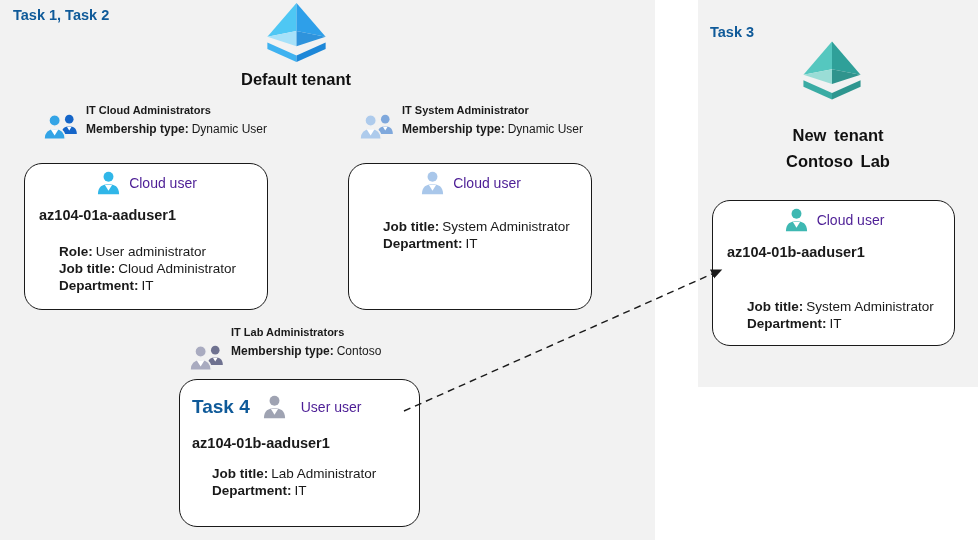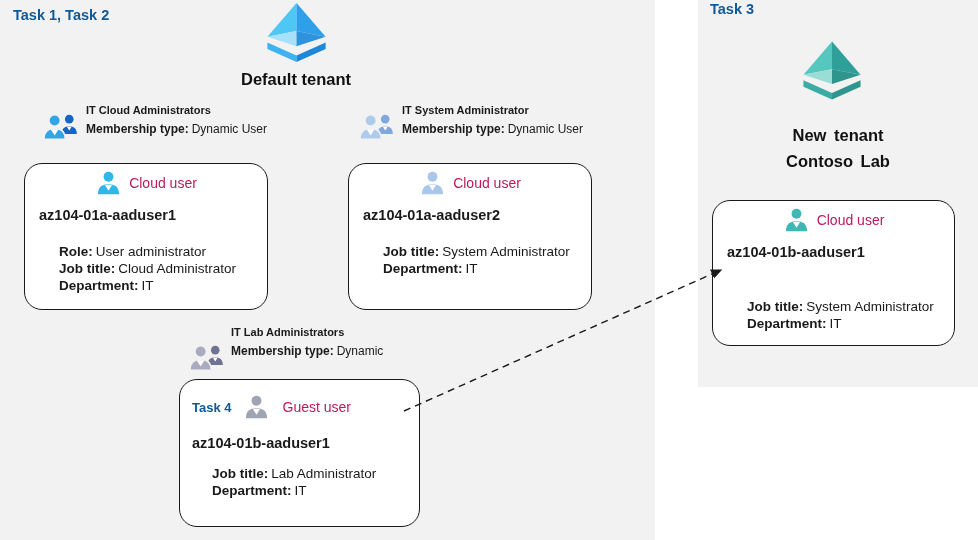--- a/index.html
+++ b/index.html
@@ -41,22 +41,22 @@
     border: 1.4px solid #1a1a1a;
     border-radius: 18px;
     padding: 4px 14px;
   }
   .card-header {
     display: flex; align-items: center; justify-content: center;
     gap: 7px; height: 30px; margin-top: 0;
   }
   .card-header.left-align { justify-content: flex-start; margin-top: 8px; }
   .card-header .person-svg { width: 27px; height: 27px; flex: 0 0 auto; }
-  .user-type { font-size: 14px; color: #be185d; }
-  .card-task { font-size: 13px; font-weight: bold; color: #0f5a99; margin-right: 4px; }
+  .user-type { font-size: 14px; color: #4c1d95; }
+  .card-task { font-size: 19px; font-weight: bold; color: #0f5a99; margin-right: 4px; }
   .username { font-size: 14.5px; font-weight: bold; margin-top: 9px; white-space: nowrap; }
   .attrs { margin-top: 20px; font-size: 13.5px; line-height: 1.26; }
   .attrs.push-down { margin-top: 38px; }
   .attr-row b { margin-right: 3px; }
   .attr-row { white-space: nowrap; padding-left: 20px; }
 
   .overlay { position:absolute; left:0; top:0; pointer-events:none; }
 </style>
 </head>
 <body>
@@ -113,21 +113,21 @@
     <circle cx="24.5" cy="8.3" r="3.9" fill="#6f7290"></circle>
     <path d="M17.6,21.8 C17.6,16.4 20.6,14.9 24.5,14.9 C28.4,14.9 31.4,16.4 31.4,21.8 Z" fill="#6f7290"></path>
     <polygon points="22.4,15.2 24.5,18.6 26.6,15.2" fill="#ffffff"></polygon>
     <circle cx="11.2" cy="9.6" r="5.1" stroke="#f2f2f2" stroke-width="1.2" fill="#a9abc0"></circle>
     <path d="M1.6,26.4 C1.6,18.8 5.8,16.8 11.2,16.8 C16.6,16.8 20.8,18.8 20.8,26.4 Z" stroke="#f2f2f2" stroke-width="1.2" fill="#a9abc0"></path>
     <polygon points="7.6,17.4 11.2,23.2 14.8,17.4" fill="#ffffff"></polygon>
   </svg>
   <div class="group-text" style="left:231px; top:326px;">
     <div class="group-name">IT Lab Administrators</div>
     <div class="group-membership">
-      <b>Membership type:</b><span>Dynamic</span>
+      <b>Membership type:</b><span>Contoso</span>
     </div>
   </div>
 
   <div class="card" style="left:24px; top:163px; width:244px; height:147px;">
     <div class="card-header">
       <svg class="person-svg" viewBox="0 0 24 24">
         <circle cx="12" cy="6" r="4.4" fill="#30b6e8"></circle>
         <path d="M2.6,21.6 C2.6,14.6 6.6,12.6 12,12.6 C17.4,12.6 21.4,14.6 21.4,21.6 Z" fill="#30b6e8"></path>
         <polygon points="8.7,13 12,18.5 15.3,13" fill="#ffffff"></polygon>
       </svg>
@@ -149,53 +149,52 @@
 
   <div class="card" style="left:348px; top:163px; width:244px; height:147px;">
     <div class="card-header">
       <svg class="person-svg" viewBox="0 0 24 24">
         <circle cx="12" cy="6" r="4.4" fill="#a9c7ea"></circle>
         <path d="M2.6,21.6 C2.6,14.6 6.6,12.6 12,12.6 C17.4,12.6 21.4,14.6 21.4,21.6 Z" fill="#a9c7ea"></path>
         <polygon points="8.7,13 12,18.5 15.3,13" fill="#ffffff"></polygon>
       </svg>
       <span class="user-type">Cloud user</span>
     </div>
-    <div class="username">az104-01a-aaduser2</div>
     <div class="attrs">
       <div class="attr-row">
         <b>Job title:</b><span>System Administrator</span>
       </div>
       <div class="attr-row">
         <b>Department:</b><span>IT</span>
       </div>
     </div>
   </div>
 
   <div class="card" style="left:179px; top:379px; width:241px; height:148px; padding-left:12px;">
     <div class="card-header left-align">
       <span class="card-task">Task 4</span>
       <svg class="person-svg" viewBox="0 0 24 24">
         <circle cx="12" cy="6" r="4.4" fill="#9fa3b2"></circle>
         <path d="M2.6,21.6 C2.6,14.6 6.6,12.6 12,12.6 C17.4,12.6 21.4,14.6 21.4,21.6 Z" fill="#9fa3b2"></path>
         <polygon points="8.7,13 12,18.5 15.3,13" fill="#ffffff"></polygon>
       </svg>
-      <span class="user-type" style="margin-left:6px;">Guest user</span>
+      <span class="user-type" style="margin-left:6px;">User user</span>
     </div>
     <div class="username" style="margin-top:13px;">az104-01b-aaduser1</div>
     <div class="attrs" style="margin-top:14px;">
       <div class="attr-row">
         <b>Job title:</b><span>Lab Administrator</span>
       </div>
       <div class="attr-row">
         <b>Department:</b><span>IT</span>
       </div>
     </div>
   </div>
 
-  <div class="task-label" style="left:710px; top:1px;">Task 3</div>
+  <div class="task-label" style="left:710px; top:24px;">Task 3</div>
 
   <svg class="az-icon" style="left:797px; top:40px;" width="70" height="62" viewBox="0 0 76 66">
     <polygon points="38,1 7,37 38,31" fill="#55c7bf"></polygon>
     <polygon points="38,1 69,37 38,31" fill="#2fa099"></polygon>
     <polygon points="7,37 38,47 38,31" fill="#9addd6"></polygon>
     <polygon points="69,37 38,47 38,31" fill="#2f948d"></polygon>
     <polygon points="7,43 38,57 38,64 7,50" fill="#3aaca4"></polygon>
     <polygon points="38,57 69,43 69,50 38,64" fill="#2e968f"></polygon>
   </svg>
 

